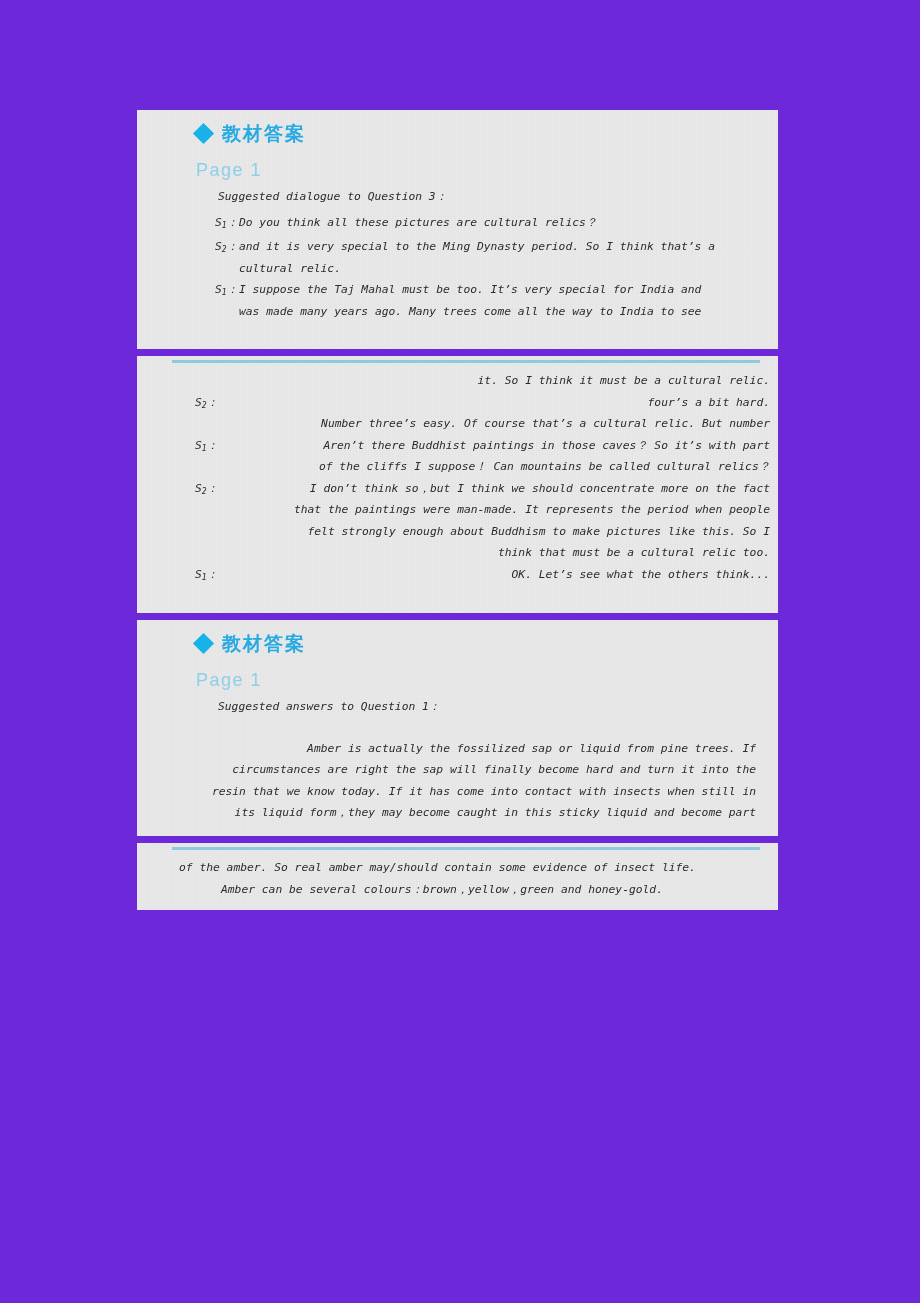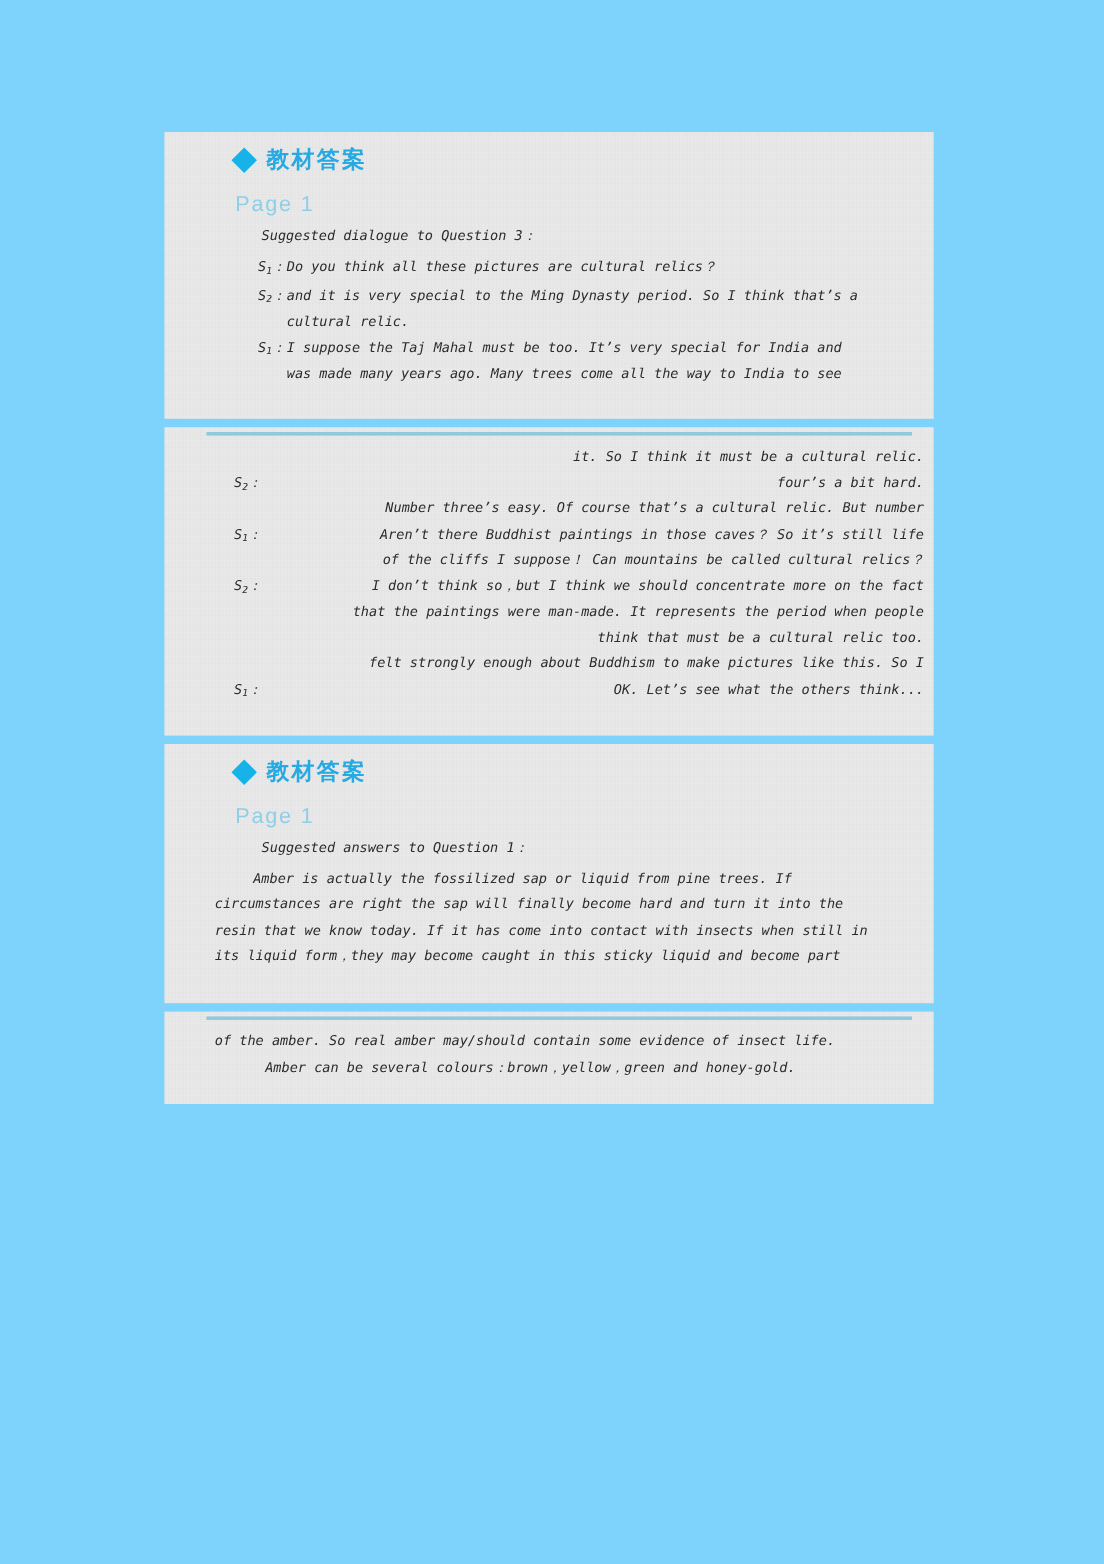--- a/index.html
+++ b/index.html
@@ -13,39 +13,39 @@
     position: relative;
     font-family: "Liberation Serif", serif;
     overflow: hidden;
   }
 
   .page {
     position: absolute;
     left: 0; top: 0;
     width: 920px;
     height: 1303px;
-    background: #7dd3fc;
+    background: #6d28d9;
   }
 
   
   .card {
     position: absolute;
     left: 137px;
     width: 641px;
     background: #e9e9e9;
     background-image:
       repeating-linear-gradient(0deg, rgba(0,0,0,0.012) 0px, rgba(0,0,0,0.012) 1px, rgba(255,255,255,0.02) 1px, rgba(255,255,255,0.02) 2px),
       repeating-linear-gradient(90deg, rgba(0,0,0,0.010) 0px, rgba(0,0,0,0.010) 1px, rgba(255,255,255,0.015) 1px, rgba(255,255,255,0.015) 3px);
     box-sizing: border-box;
   }
 
   .card-1 { top: 110px;  height: 239px; }
   .card-2 { top: 356px;  height: 257px; text-align: right; }
   .card-3 { top: 620px;  height: 216px; }
-  .card-4 { top: 843px;  height:  77px; }
+  .card-4 { top: 843px;  height:  67px; }
 
   
   .rule {
     position: absolute;
     left: 35px;
     width: 588px;
     height: 3px;
     top: 4px;
     background: #8fc9dd;
   }
@@ -201,32 +201,32 @@
         <span class="spk">S<sub>2</sub><span>：</span></span>
         <div class="lines">
           <div>four’s a bit hard.</div>
           <div>Number three’s easy. Of course that’s a cultural relic. But number</div>
         </div>
       </div>
 
       <div class="turn cont">
         <span class="spk">S<sub>1</sub><span>：</span></span>
         <div class="lines">
-          <div>Aren’t there Buddhist paintings in those caves？ So it’s still life</div>
+          <div>Aren’t there Buddhist paintings in those caves？ So it’s with part</div>
           <div>of the cliffs I suppose！ Can mountains be called cultural relics？</div>
         </div>
       </div>
 
       <div class="turn cont">
         <span class="spk">S<sub>2</sub><span>：</span></span>
         <div class="lines">
           <div>I don’t think so，but I think we should concentrate more on the fact</div>
           <div>that the paintings were man-made. It represents the period when people</div>
+          <div>felt strongly enough about Buddhism to make pictures like this. So I</div>
           <div>think that must be a cultural relic too.</div>
-          <div>felt strongly enough about Buddhism to make pictures like this. So I</div>
         </div>
       </div>
 
       <div class="turn cont">
         <span class="spk">S<sub>1</sub><span>：</span></span>
         <div class="lines">
           <div>OK. Let’s see what the others think...</div>
         </div>
       </div>
 
@@ -239,21 +239,21 @@
       <span class="diamond"></span>
       <span class="hdr-title">教材答案</span>
     </div>
 
     <div class="page-label">Page 1</div>
 
     <div class="body" style="top:76px;">
 
       <div class="lead">Suggested answers to Question 1：</div>
 
-      <div class="para" style="margin-top:4px;">
+      <div class="para" style="margin-top:20px;text-align:right;">
         <div class="ind">Amber  is  actually  the  fossilized  sap  or  liquid  from  pine  trees. If</div>
         <div>circumstances are right the sap will finally become hard and turn it into the</div>
         <div>resin that we know today. If it has come into contact with insects when still in</div>
         <div>its liquid form，they may become caught in this sticky liquid and become part</div>
       </div>
 
     </div>
   </div>
 
   <div class="card card-4">

